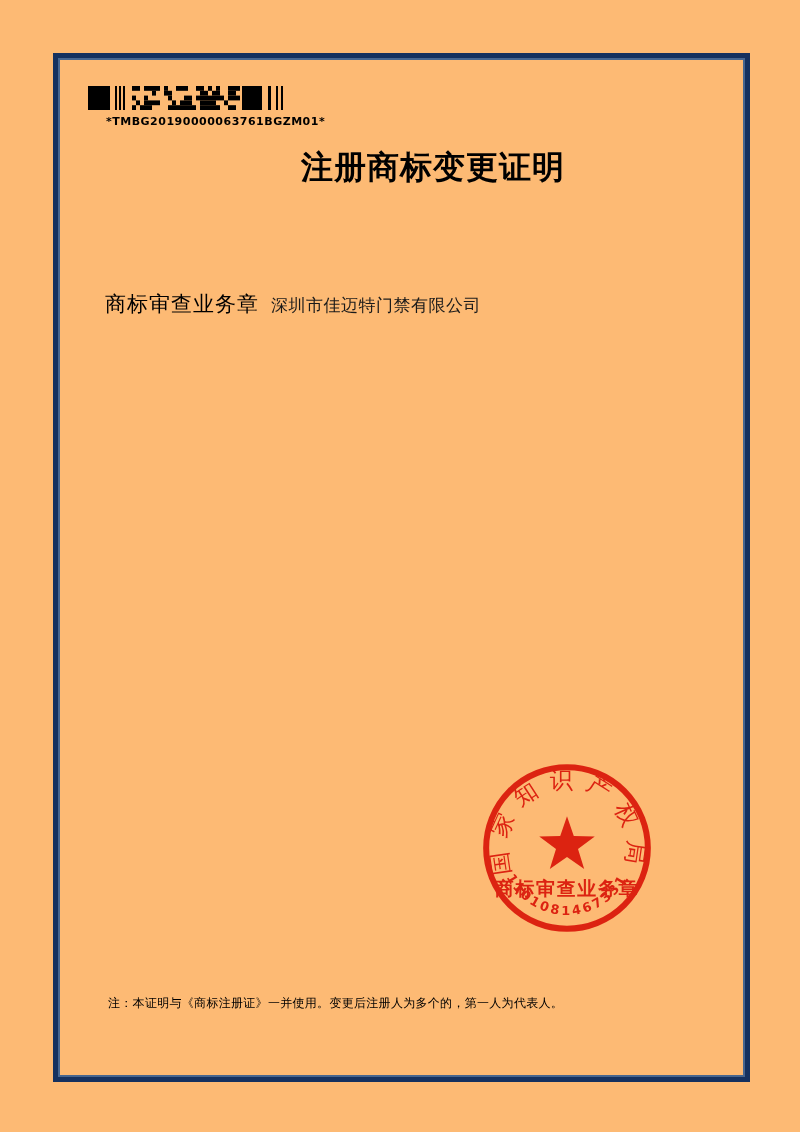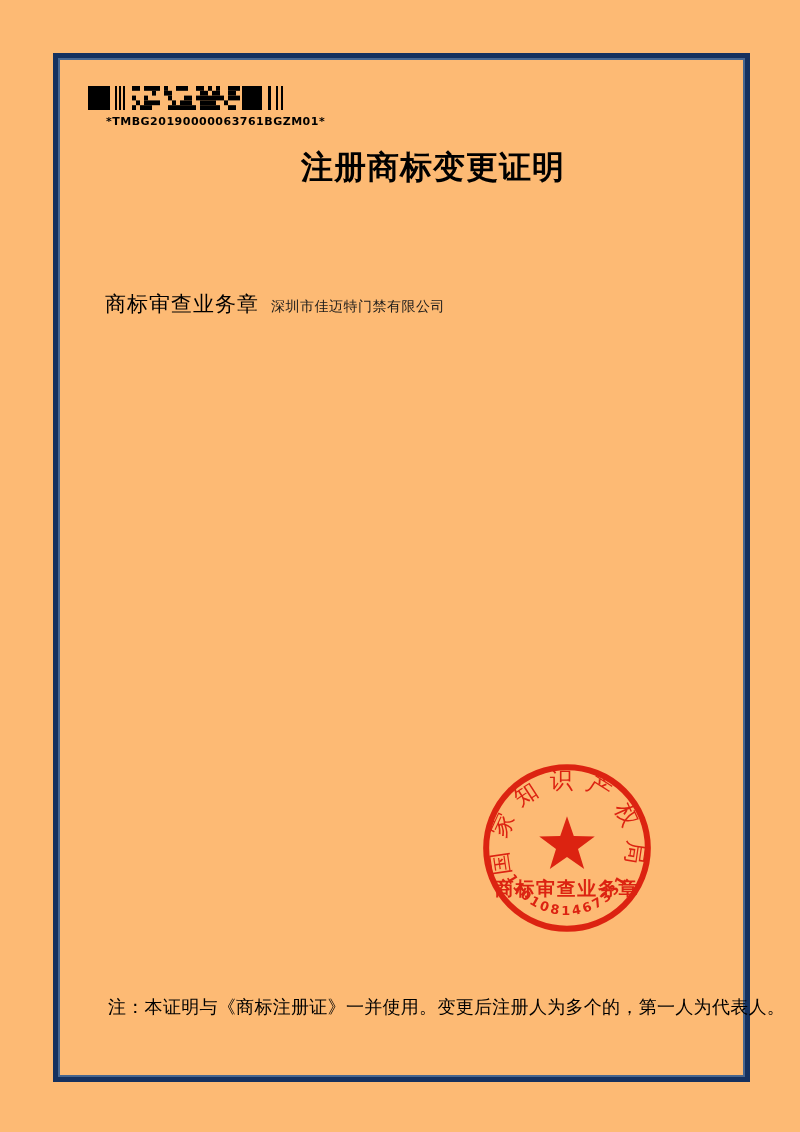--- a/index.html
+++ b/index.html
@@ -24,21 +24,21 @@
   .doc-title {
     position:absolute; left:53px; top:146px; width:760px; text-align:center;
     font-size:32px; font-weight:bold; letter-spacing:1px;
   }
   .body-line {
     position:absolute; left:105px; top:224px; font-size:20px; letter-spacing:0.5px;
     white-space:nowrap;
   }
   .field-line { position:absolute; left:105px; top:290px; white-space:nowrap; }
   .field-label { font-size:21px; letter-spacing:1px; }
-  .field-value { font-size:14px; margin-left:12px; color:#1a1a1a; letter-spacing:0.5px; }
+  .field-value { font-size:17px; margin-left:12px; color:#1a1a1a; letter-spacing:0.5px; }
   .issue-date {
     position:absolute; left:495px; top:874px; font-size:20px; z-index:1;
     white-space:nowrap;
   }
   .seal {
     position:absolute; left:481px; top:762px; width:172px; height:172px;
     z-index:2; mix-blend-mode:multiply; opacity:0.95;
   }
   .seal .ring { fill:none; stroke:var(--seal-red,#dd2418); stroke-width:7; }
   .seal .star { fill:var(--seal-red,#dd2418); }
@@ -48,21 +48,21 @@
   }
   .seal .banner {
     fill:var(--seal-red,#dd2418); font-size:22px; font-weight:bold; letter-spacing:2px;
     font-family:"DejaVu Serif","Liberation Serif",serif;
   }
   .seal .arc-bottom {
     fill:var(--seal-red,#dd2418); font-size:15px; font-weight:bold; letter-spacing:3px;
     font-family:"DejaVu Sans","Liberation Sans",sans-serif;
   }
   .footer-note {
-    position:absolute; left:108px; top:995px; font-size:18px; letter-spacing:0.3px;
+    position:absolute; left:108px; top:995px; font-size:12px; letter-spacing:0.3px;
     white-space:nowrap;
   }
 </style>
 </head>
 <body>
 
 <div class="page">
 
   <div class="frame"></div>
 

